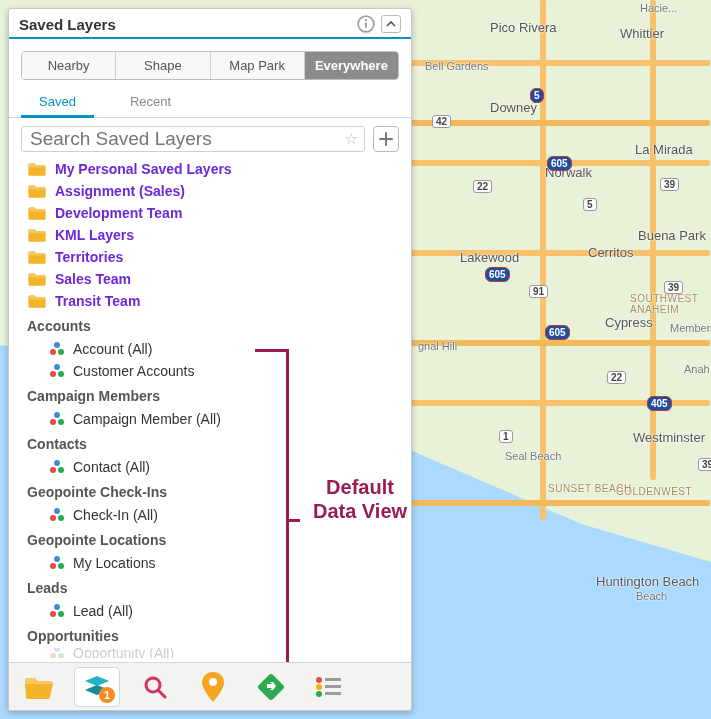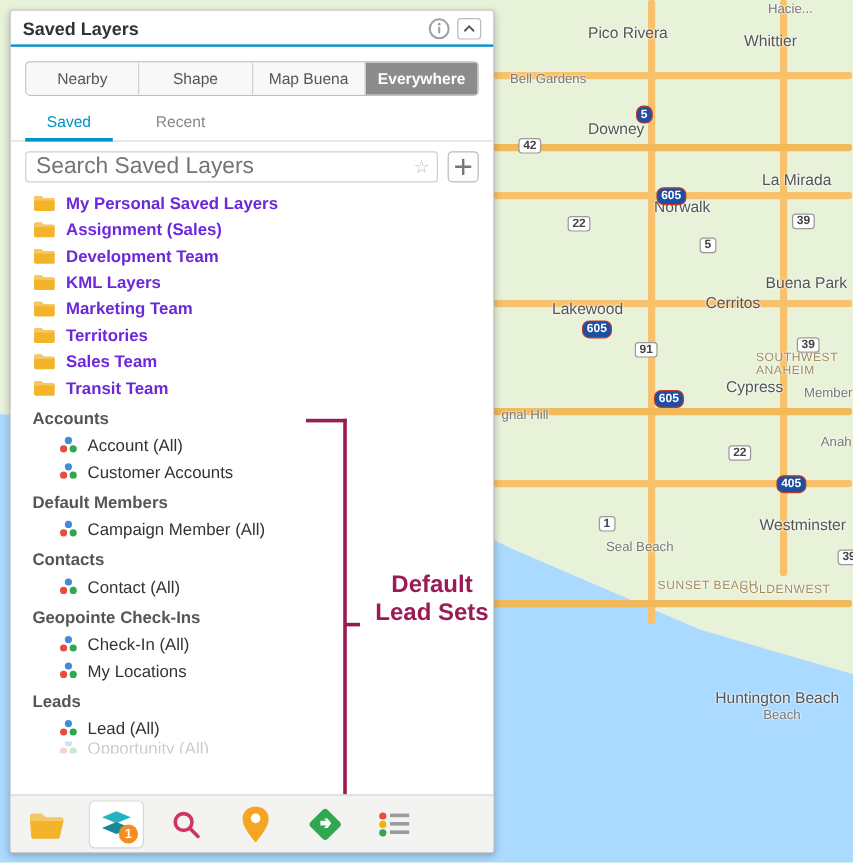--- a/index.html
+++ b/index.html
@@ -167,21 +167,21 @@
     <span class="collapse-btn">
       <svg width="10" height="10" viewBox="0 0 10 10">
             <path d="M1 7 L5 3 L9 7" fill="none" stroke="#555" stroke-width="1.6"></path>
           </svg>
     </span>
   </div>
 
   <div class="scope-tabs">
     <div class="scope-tab">Nearby</div>
     <div class="scope-tab">Shape</div>
-    <div class="scope-tab">Map Buena</div>
+    <div class="scope-tab">Map Park</div>
     <div class="scope-tab active">Everywhere</div>
   </div>
 
   <div class="sub-tabs">
     <div class="sub-tab active">Saved</div>
     <div class="sub-tab">Recent</div>
   </div>
 
   <div class="search-row">
     <div class="search-box">
@@ -222,27 +222,20 @@
               <path d="M2 6c0-1 1-2 2-2h8l3 3h13c1 0 2 1 2 2v13c0 1-1 2-2 2H4c-1 0-2-1-2-2z" fill="#f4b42a"></path>
               <path d="M2 6c0-1 1-2 2-2h8l3 3h13c1 0 2 1 2 2v1H2z" fill="#f7c766"></path>
             </svg></span>
           <span class="folder-name">KML Layers</span>
         </div>
         <div class="folder-row">
           <span class="f-icon"><svg viewBox="0 0 32 26">
               <path d="M2 6c0-1 1-2 2-2h8l3 3h13c1 0 2 1 2 2v13c0 1-1 2-2 2H4c-1 0-2-1-2-2z" fill="#f4b42a"></path>
               <path d="M2 6c0-1 1-2 2-2h8l3 3h13c1 0 2 1 2 2v1H2z" fill="#f7c766"></path>
             </svg></span>
-          <span class="folder-name">Marketing Team</span>
-        </div>
-        <div class="folder-row">
-          <span class="f-icon"><svg viewBox="0 0 32 26">
-              <path d="M2 6c0-1 1-2 2-2h8l3 3h13c1 0 2 1 2 2v13c0 1-1 2-2 2H4c-1 0-2-1-2-2z" fill="#f4b42a"></path>
-              <path d="M2 6c0-1 1-2 2-2h8l3 3h13c1 0 2 1 2 2v1H2z" fill="#f7c766"></path>
-            </svg></span>
           <span class="folder-name">Territories</span>
         </div>
         <div class="folder-row">
           <span class="f-icon"><svg viewBox="0 0 32 26">
               <path d="M2 6c0-1 1-2 2-2h8l3 3h13c1 0 2 1 2 2v13c0 1-1 2-2 2H4c-1 0-2-1-2-2z" fill="#f4b42a"></path>
               <path d="M2 6c0-1 1-2 2-2h8l3 3h13c1 0 2 1 2 2v1H2z" fill="#f7c766"></path>
             </svg></span>
           <span class="folder-name">Sales Team</span>
         </div>
         <div class="folder-row">
@@ -262,21 +255,21 @@
           <span class="leaf-name">Account (All)</span>
         </div>
         <div class="leaf">
           <span class="tri"><svg viewBox="0 0 16 16">
               <circle cx="8" cy="4" r="3" fill="#3f8cd9"></circle>
               <circle cx="4" cy="11" r="3" fill="#e84c3d"></circle>
               <circle cx="12" cy="11" r="3" fill="#2fa84f"></circle>
             </svg></span>
           <span class="leaf-name">Customer Accounts</span>
         </div>
-        <div class="heading">Default Members</div>
+        <div class="heading">Campaign Members</div>
         <div class="leaf">
           <span class="tri"><svg viewBox="0 0 16 16">
               <circle cx="8" cy="4" r="3" fill="#3f8cd9"></circle>
               <circle cx="4" cy="11" r="3" fill="#e84c3d"></circle>
               <circle cx="12" cy="11" r="3" fill="#2fa84f"></circle>
             </svg></span>
           <span class="leaf-name">Campaign Member (All)</span>
         </div>
         <div class="heading">Contacts</div>
         <div class="leaf">
@@ -289,51 +282,53 @@
         </div>
         <div class="heading">Geopointe Check-Ins</div>
         <div class="leaf">
           <span class="tri"><svg viewBox="0 0 16 16">
               <circle cx="8" cy="4" r="3" fill="#3f8cd9"></circle>
               <circle cx="4" cy="11" r="3" fill="#e84c3d"></circle>
               <circle cx="12" cy="11" r="3" fill="#2fa84f"></circle>
             </svg></span>
           <span class="leaf-name">Check-In (All)</span>
         </div>
+        <div class="heading">Geopointe Locations</div>
         <div class="leaf">
           <span class="tri"><svg viewBox="0 0 16 16">
               <circle cx="8" cy="4" r="3" fill="#3f8cd9"></circle>
               <circle cx="4" cy="11" r="3" fill="#e84c3d"></circle>
               <circle cx="12" cy="11" r="3" fill="#2fa84f"></circle>
             </svg></span>
           <span class="leaf-name">My Locations</span>
         </div>
         <div class="heading">Leads</div>
         <div class="leaf">
           <span class="tri"><svg viewBox="0 0 16 16">
               <circle cx="8" cy="4" r="3" fill="#3f8cd9"></circle>
               <circle cx="4" cy="11" r="3" fill="#e84c3d"></circle>
               <circle cx="12" cy="11" r="3" fill="#2fa84f"></circle>
             </svg></span>
           <span class="leaf-name">Lead (All)</span>
         </div>
+        <div class="heading">Opportunities</div>
         <div class="leaf" style="opacity:.25;overflow:hidden;height:10px;padding-top:0;padding-bottom:0">
           <span class="tri"><svg viewBox="0 0 16 16">
               <circle cx="8" cy="4" r="3" fill="#3f8cd9"></circle>
               <circle cx="4" cy="11" r="3" fill="#e84c3d"></circle>
               <circle cx="12" cy="11" r="3" fill="#2fa84f"></circle>
             </svg></span>
           <span class="leaf-name">Opportunity (All)</span>
         </div>
       </div>
 
   <div class="bracket"></div>
   <div class="annotation">
     <span>Default</span><br>
-    <span>Lead Sets</span>
+    <span>Data View</span>
   </div>
 
   <div class="btm">
     <div class="slot">
       <svg width="32" height="26" viewBox="0 0 32 26">
             <path d="M2 6c0-1 1-2 2-2h8l3 3h13c1 0 2 1 2 2v1H2z" fill="#f7c766"></path>
             <path d="M2 10h28l-3 13c0 1-1 2-2 2H5c-1 0-2-1-2-2z" fill="#f4b42a"></path>
           </svg>
     </div>
     <div class="slot active">

